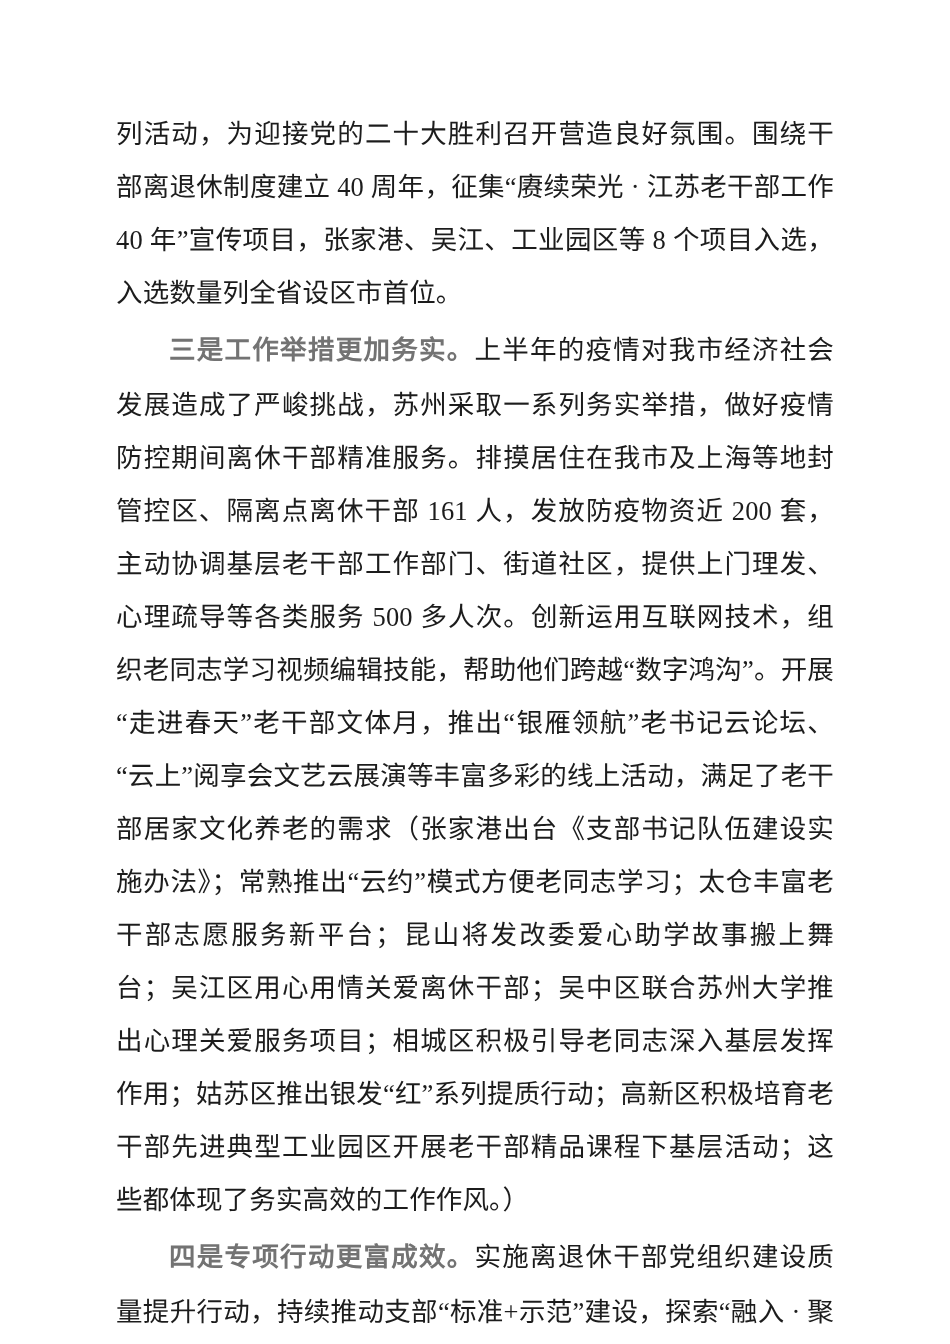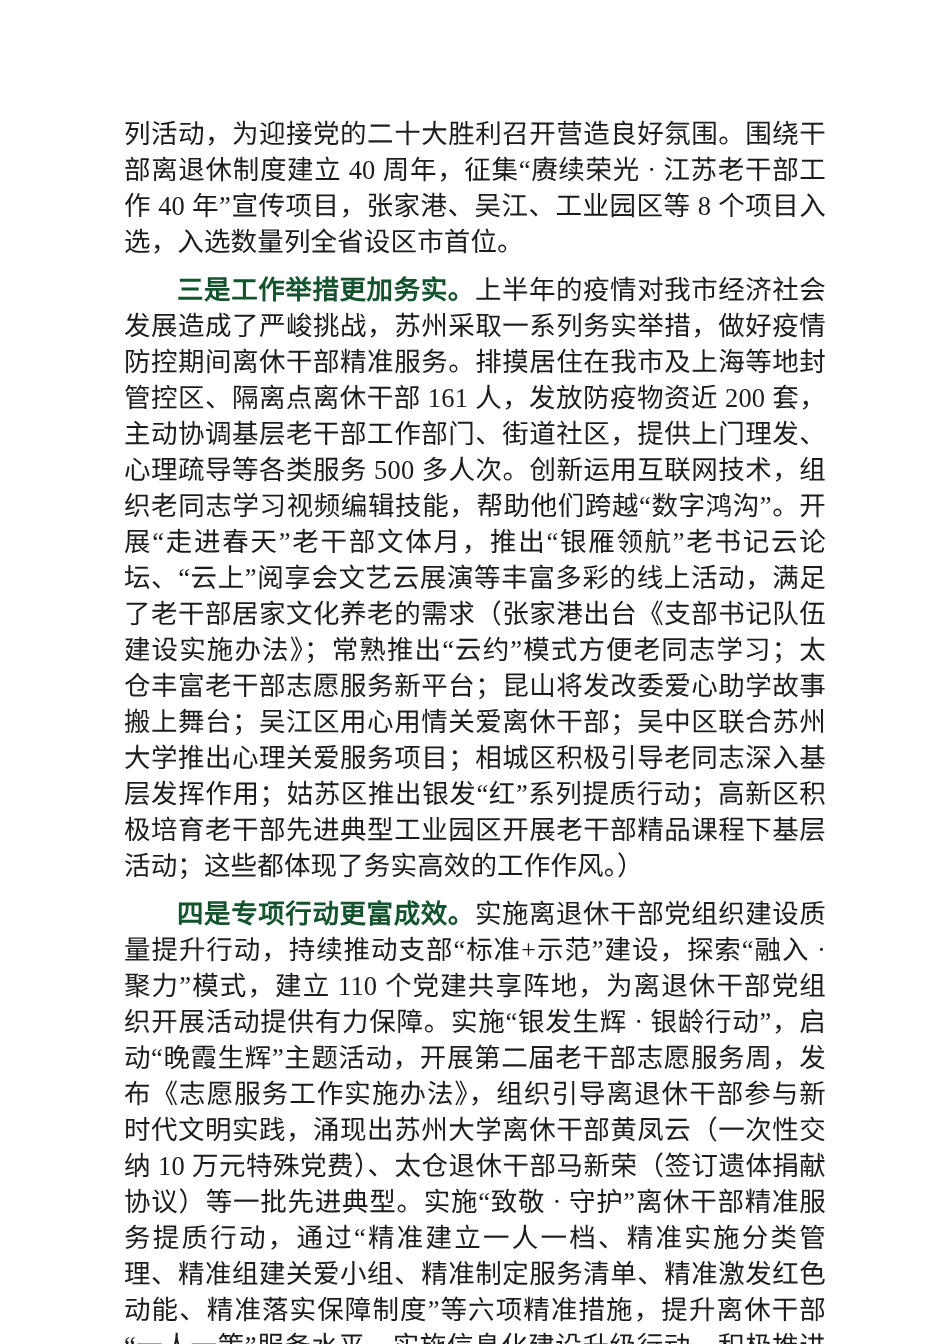--- a/index.html
+++ b/index.html
@@ -26,45 +26,45 @@
   }
 
   .text-block {
     position: absolute;
     left: 112px;
     top: 104px;
     width: 726px;
   }
 
   p.para {
-    margin: 12px;
+    margin: 4px;
     padding: 0;
     font-size: 26.5px;
-    line-height: 36px;
+    line-height: 53px;
     text-align: justify;
     text-justify: inter-ideograph;
     text-align-last: left;
     letter-spacing: 0.15px;
     word-break: break-all;
     color: #1c1c1c;
   }
 
   p.para.indent {
     text-indent: 2em;
   }
 
   
   p.para.flow {
     text-indent: 0;
   }
 
   .lead {
     font-weight: bold;
-    font-family: Liberation Sans, sans-serif;
-    color: #14532d;
+    font-family: Liberation Mono, monospace;
+    color: #737373;
     letter-spacing: 0.2px;
   }
 </style>
 </head>
 <body>
 
 <div class="page">
   <div class="text-block">
 
     <p class="para flow"><span>列活动，为迎接党的二十大胜利召开营造良好氛围。围绕干部离退休制度建立 40 周年，征集“赓续荣光 · 江苏老干部工作 40 年”宣传项目，张家港、吴江、工业园区等 8 个项目入选，入选数量列全省设区市首位。</span></p>

